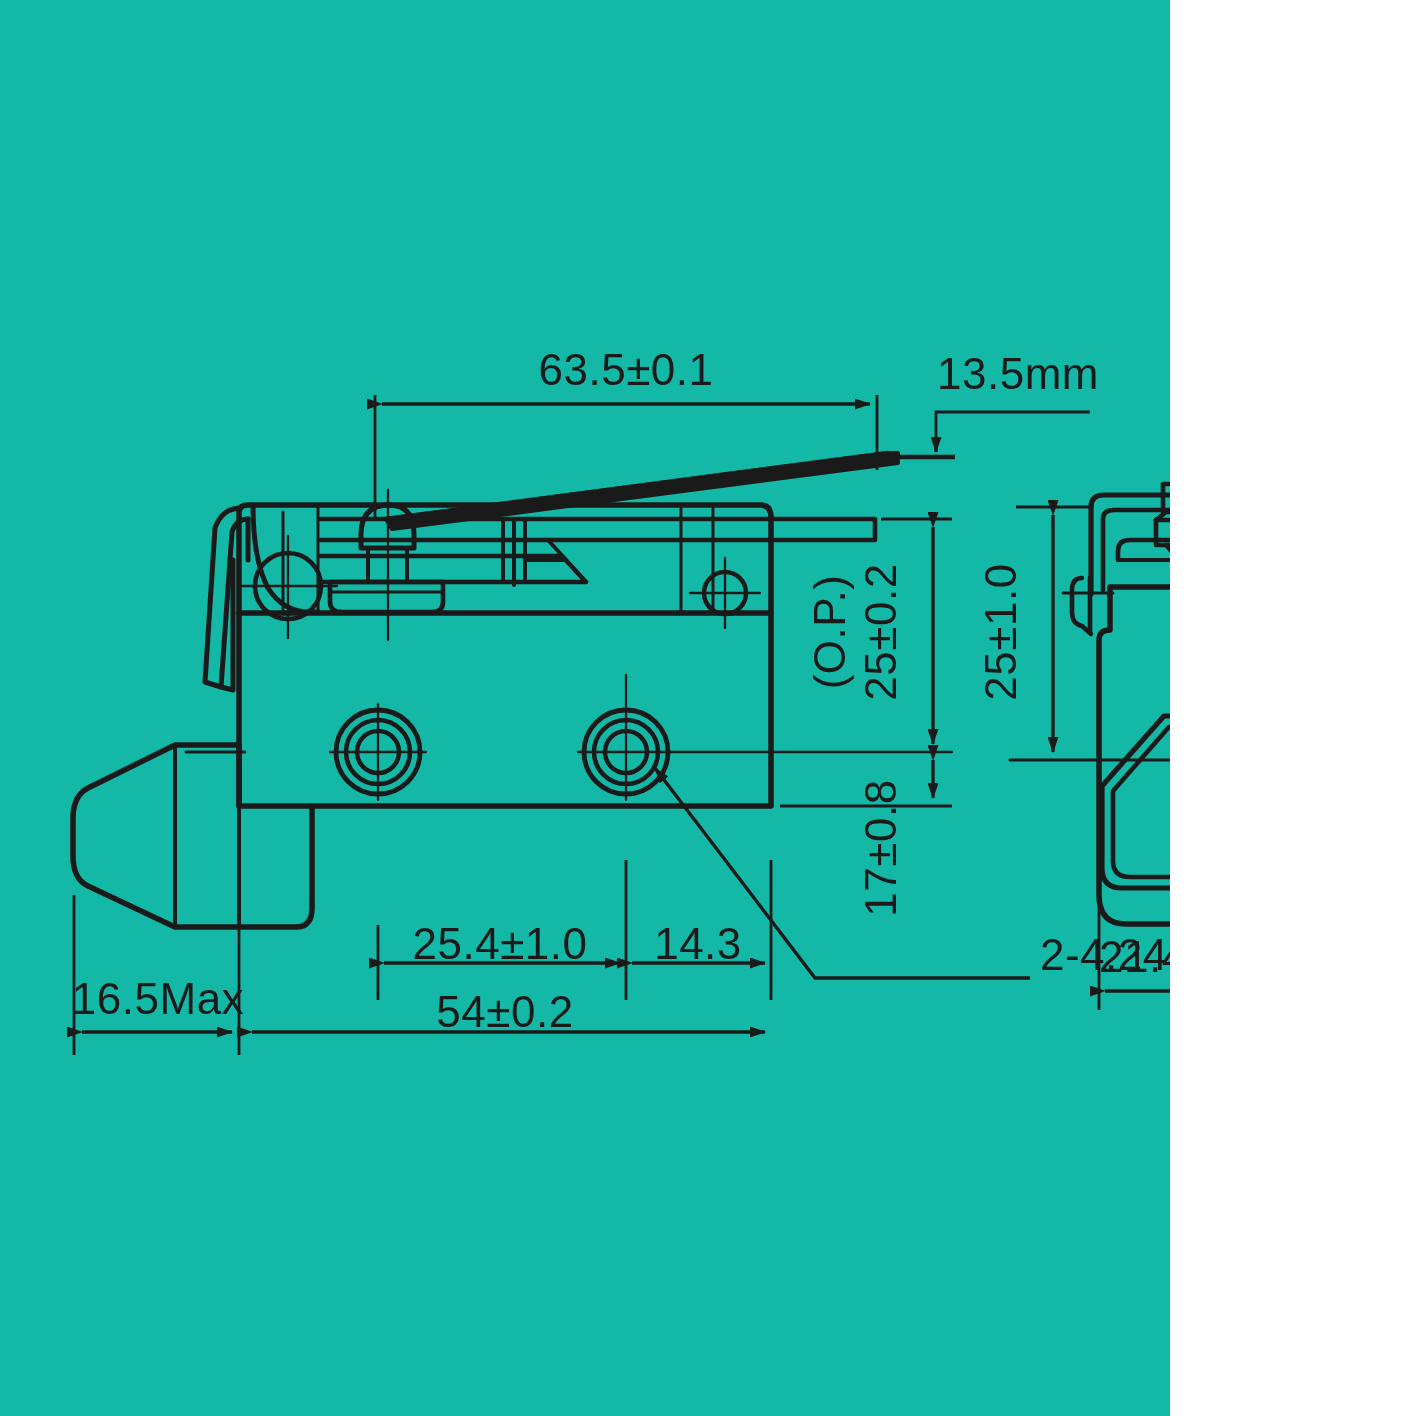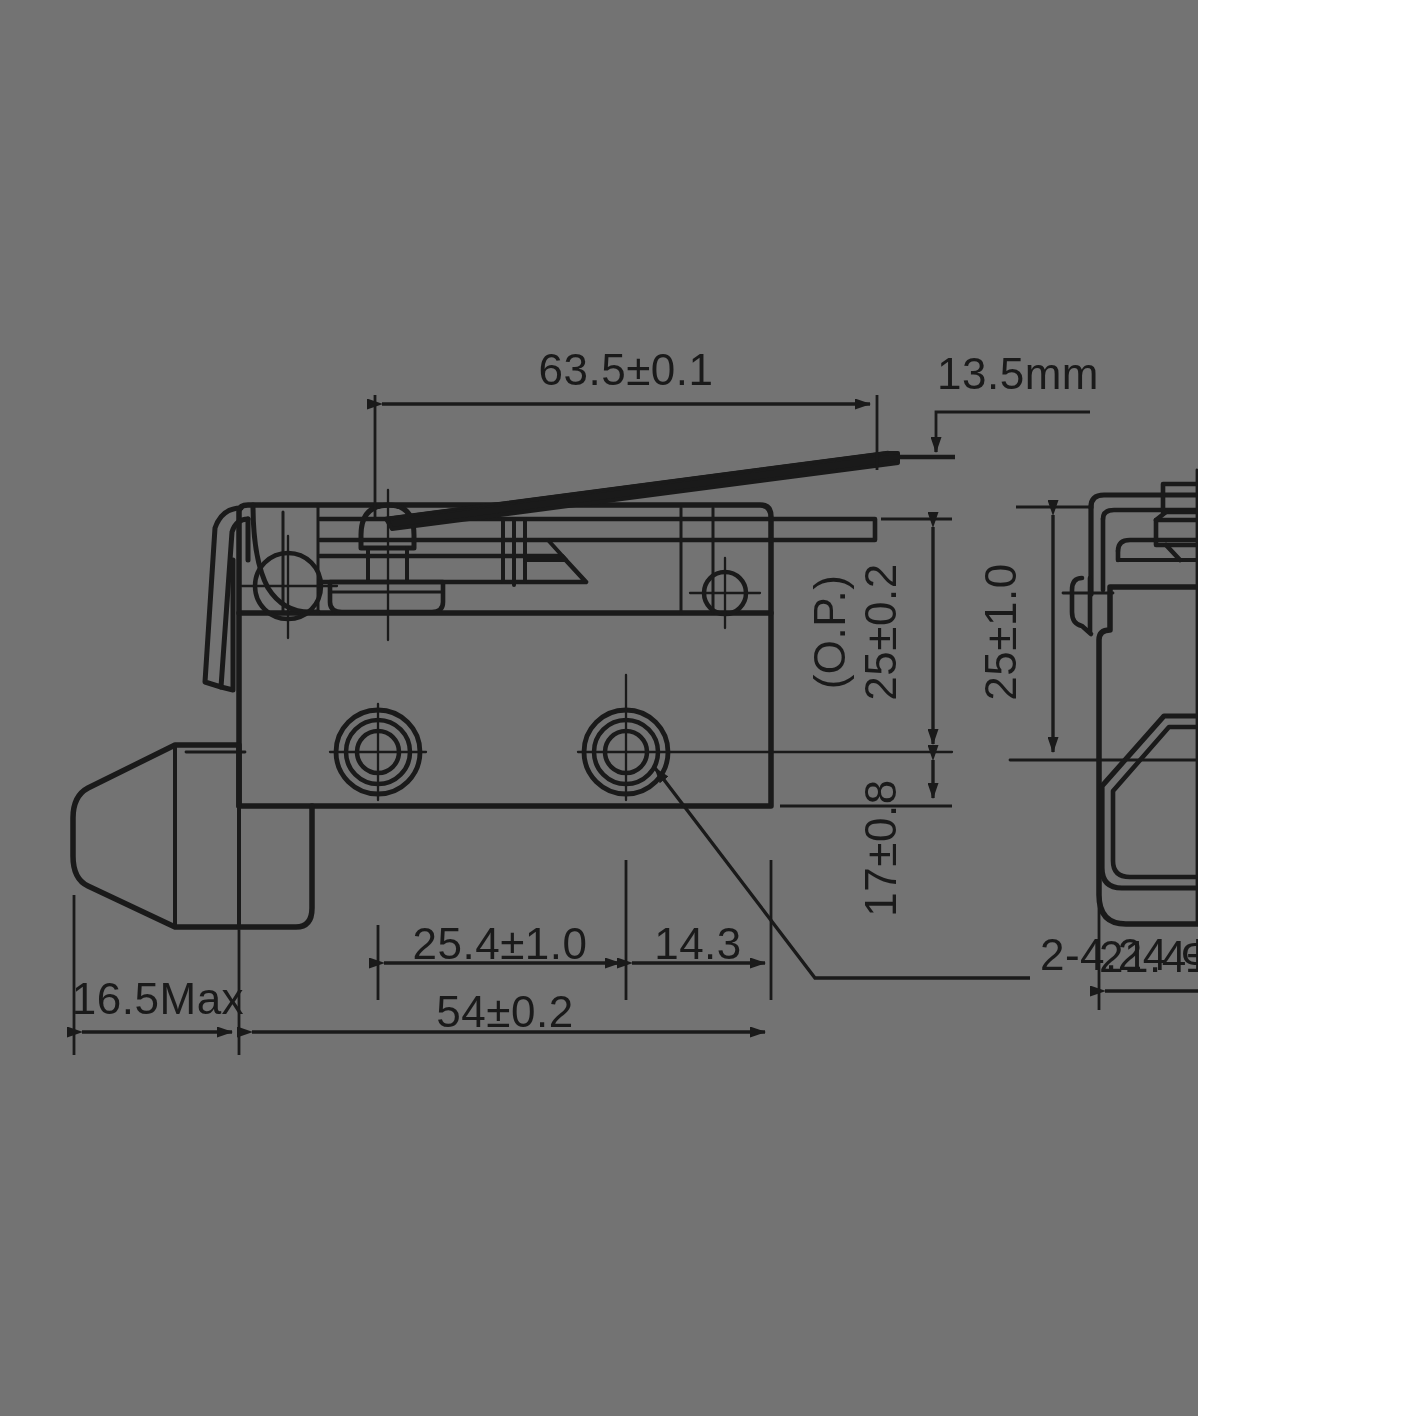--- a/index.html
+++ b/index.html
@@ -8,23 +8,22 @@
     padding: 0;
     background: #ffffff;
   }
   body {
     font-family: "Liberation Sans", sans-serif;
   }
   #sheet {
     position: relative;
     width: 1170px;
     height: 1416px;
-    background: #737373;
+    background: #14b8a6;
     overflow: hidden;
-    padding-left: 28px;
   }
   #sheet svg {
     position: absolute;
     top: 0;
     left: 0;
     display: block;
   }
   .dim-text {
     font-family: "Liberation Sans", sans-serif;
     font-size: 40px;

